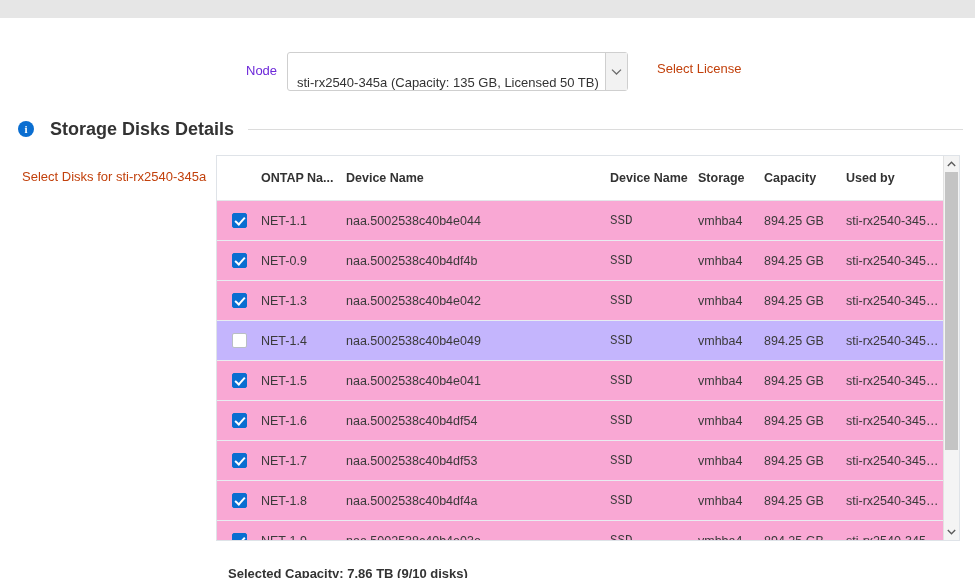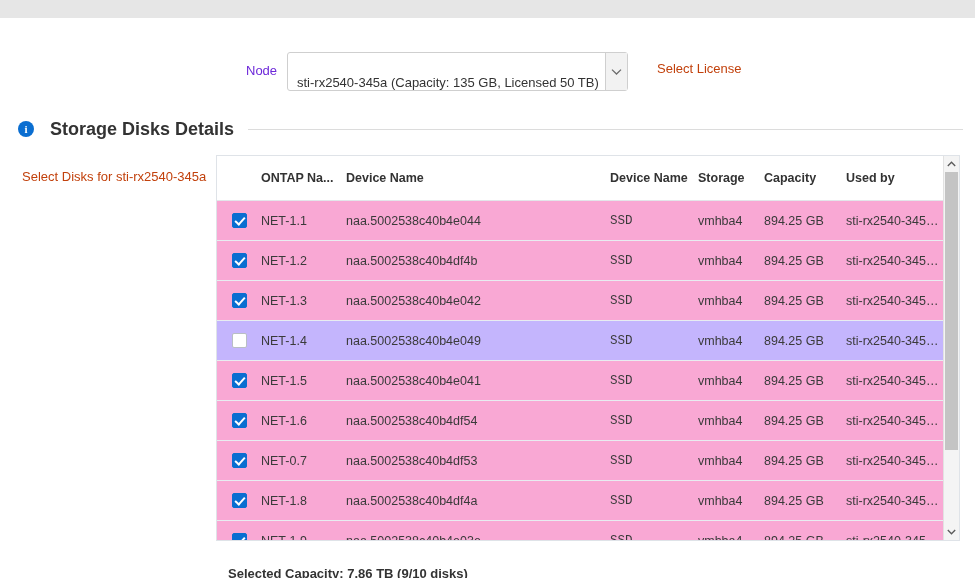--- a/index.html
+++ b/index.html
@@ -308,21 +308,21 @@
           <td class="cell-chk col-chk"><span class="chkbox on"></span></td>
           <td class="col-ontap">NET-1.1</td>
           <td class="col-dev">naa.5002538c40b4e044</td>
           <td class="col-type cell-type">SSD</td>
           <td class="col-adp">vmhba4</td>
           <td class="col-cap">894.25 GB</td>
           <td class="col-used">sti-rx2540-345a=...</td>
         </tr>
         <tr class="row-sel">
           <td class="cell-chk col-chk"><span class="chkbox on"></span></td>
-          <td class="col-ontap">NET-1.2</td>
+          <td class="col-ontap">NET-0.9</td>
           <td class="col-dev">naa.5002538c40b4df4b</td>
           <td class="col-type cell-type">SSD</td>
           <td class="col-adp">vmhba4</td>
           <td class="col-cap">894.25 GB</td>
           <td class="col-used">sti-rx2540-345a=...</td>
         </tr>
         <tr class="row-sel">
           <td class="cell-chk col-chk"><span class="chkbox on"></span></td>
           <td class="col-ontap">NET-1.3</td>
           <td class="col-dev">naa.5002538c40b4e042</td>
@@ -353,21 +353,21 @@
           <td class="cell-chk col-chk"><span class="chkbox on"></span></td>
           <td class="col-ontap">NET-1.6</td>
           <td class="col-dev">naa.5002538c40b4df54</td>
           <td class="col-type cell-type">SSD</td>
           <td class="col-adp">vmhba4</td>
           <td class="col-cap">894.25 GB</td>
           <td class="col-used">sti-rx2540-345a=...</td>
         </tr>
         <tr class="row-sel">
           <td class="cell-chk col-chk"><span class="chkbox on"></span></td>
-          <td class="col-ontap">NET-0.7</td>
+          <td class="col-ontap">NET-1.7</td>
           <td class="col-dev">naa.5002538c40b4df53</td>
           <td class="col-type cell-type">SSD</td>
           <td class="col-adp">vmhba4</td>
           <td class="col-cap">894.25 GB</td>
           <td class="col-used">sti-rx2540-345a=...</td>
         </tr>
         <tr class="row-sel">
           <td class="cell-chk col-chk"><span class="chkbox on"></span></td>
           <td class="col-ontap">NET-1.8</td>
           <td class="col-dev">naa.5002538c40b4df4a</td>

